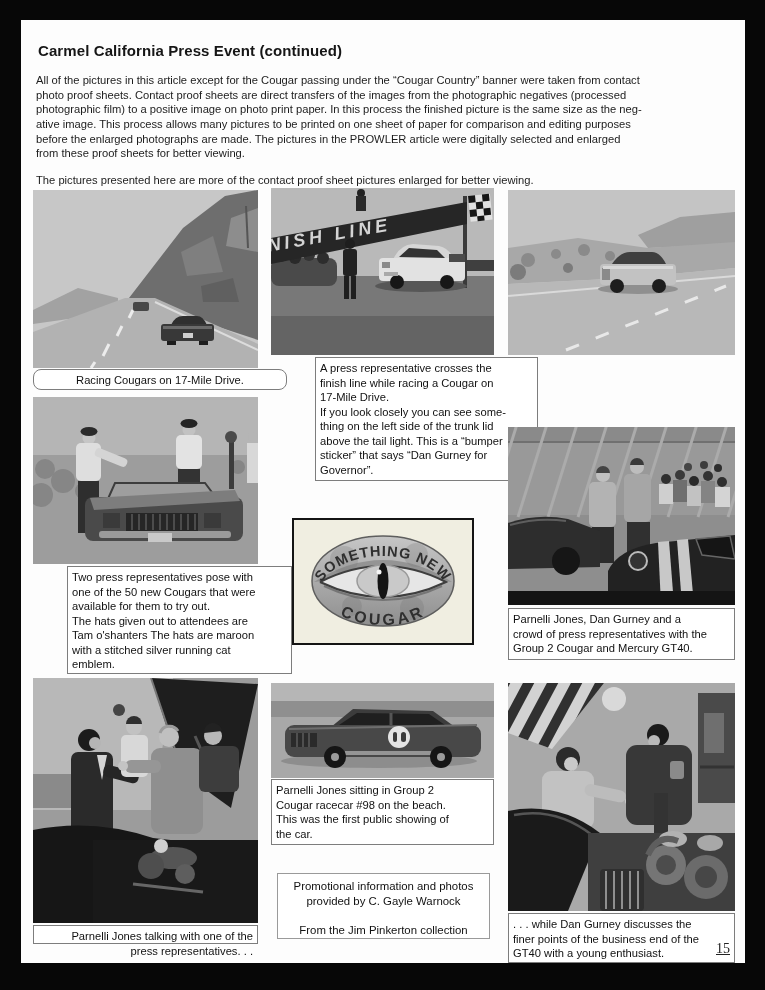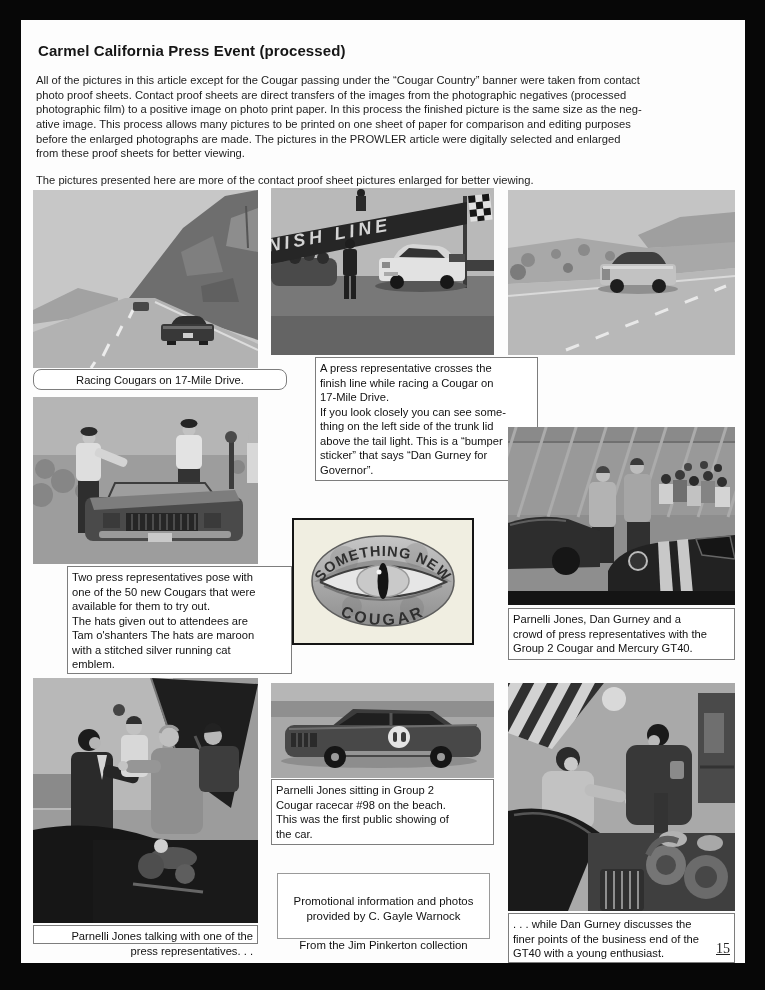--- a/index.html
+++ b/index.html
@@ -37,35 +37,35 @@
   .capbox.center{text-align:center;}
   .emblem-box{
     position:absolute;left:271px;top:498px;width:182px;height:127px;
     background:#f0eee1;border:2px solid #141414;box-sizing:border-box;
     display:flex;align-items:center;justify-content:center;
   }
   .credit-box{
     position:absolute;left:256px;top:853px;width:213px;height:66px;
     background:#fff;border:1px solid #9a9a9a;box-sizing:border-box;
     font-size:11.4px;line-height:14.5px;text-align:center;
-    white-space:pre-line;padding-top:20px;color:#111;
+    white-space:pre-line;padding-top:5px;color:#111;
   }
   .pagenum{
     position:absolute;right:4px;bottom:6px;
     font-family:"Liberation Serif", serif;
     font-size:14px;color:#222;text-decoration:underline;
   }
   .cap-rel{position:relative;}
 </style>
 </head>
 <body>
 
 <div class="sheet">
 
-  <h1 class="title">Carmel California Press Event (processed)</h1>
+  <h1 class="title">Carmel California Press Event (continued)</h1>
   <p class="bodytext para1">All of the pictures in this article except for the Cougar passing under the “Cougar Country” banner were taken from contact
 photo proof sheets.  Contact proof sheets are direct transfers of the images from the photographic negatives (processed
 photographic film) to a positive image on photo print paper.  In this process the finished picture is the same size as the neg-
 ative image.  This process allows many pictures to be printed on one sheet of paper for comparison and editing purposes
 before the enlarged photographs are made.  The pictures in the PROWLER article were digitally selected and enlarged
 from these proof sheets for better viewing.</p>
   <p class="bodytext para2">The pictures presented here are more of the contact proof sheet pictures enlarged for better viewing.</p>
 
   <figure class="photo" style="left:12px;top:170px;width:225px;height:178px;margin:0">
     <svg width="225" height="178" viewBox="0 0 225 178">

